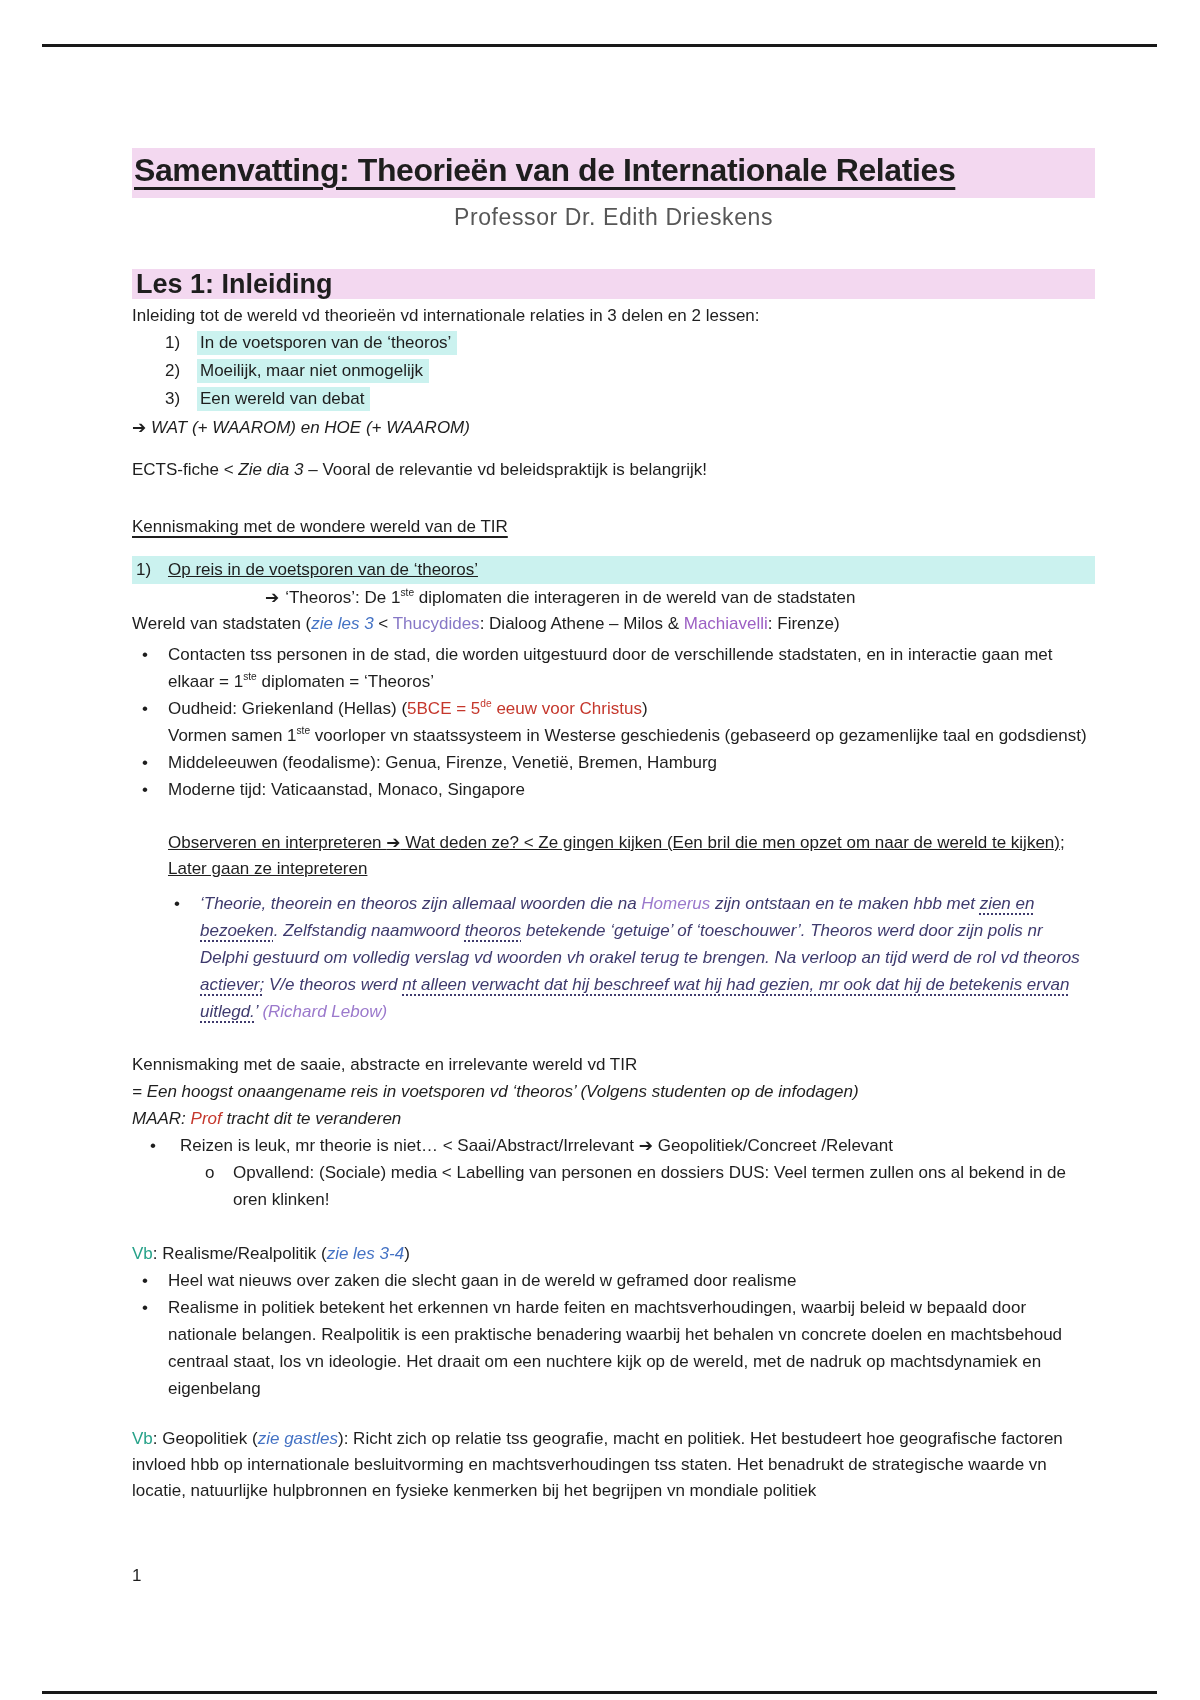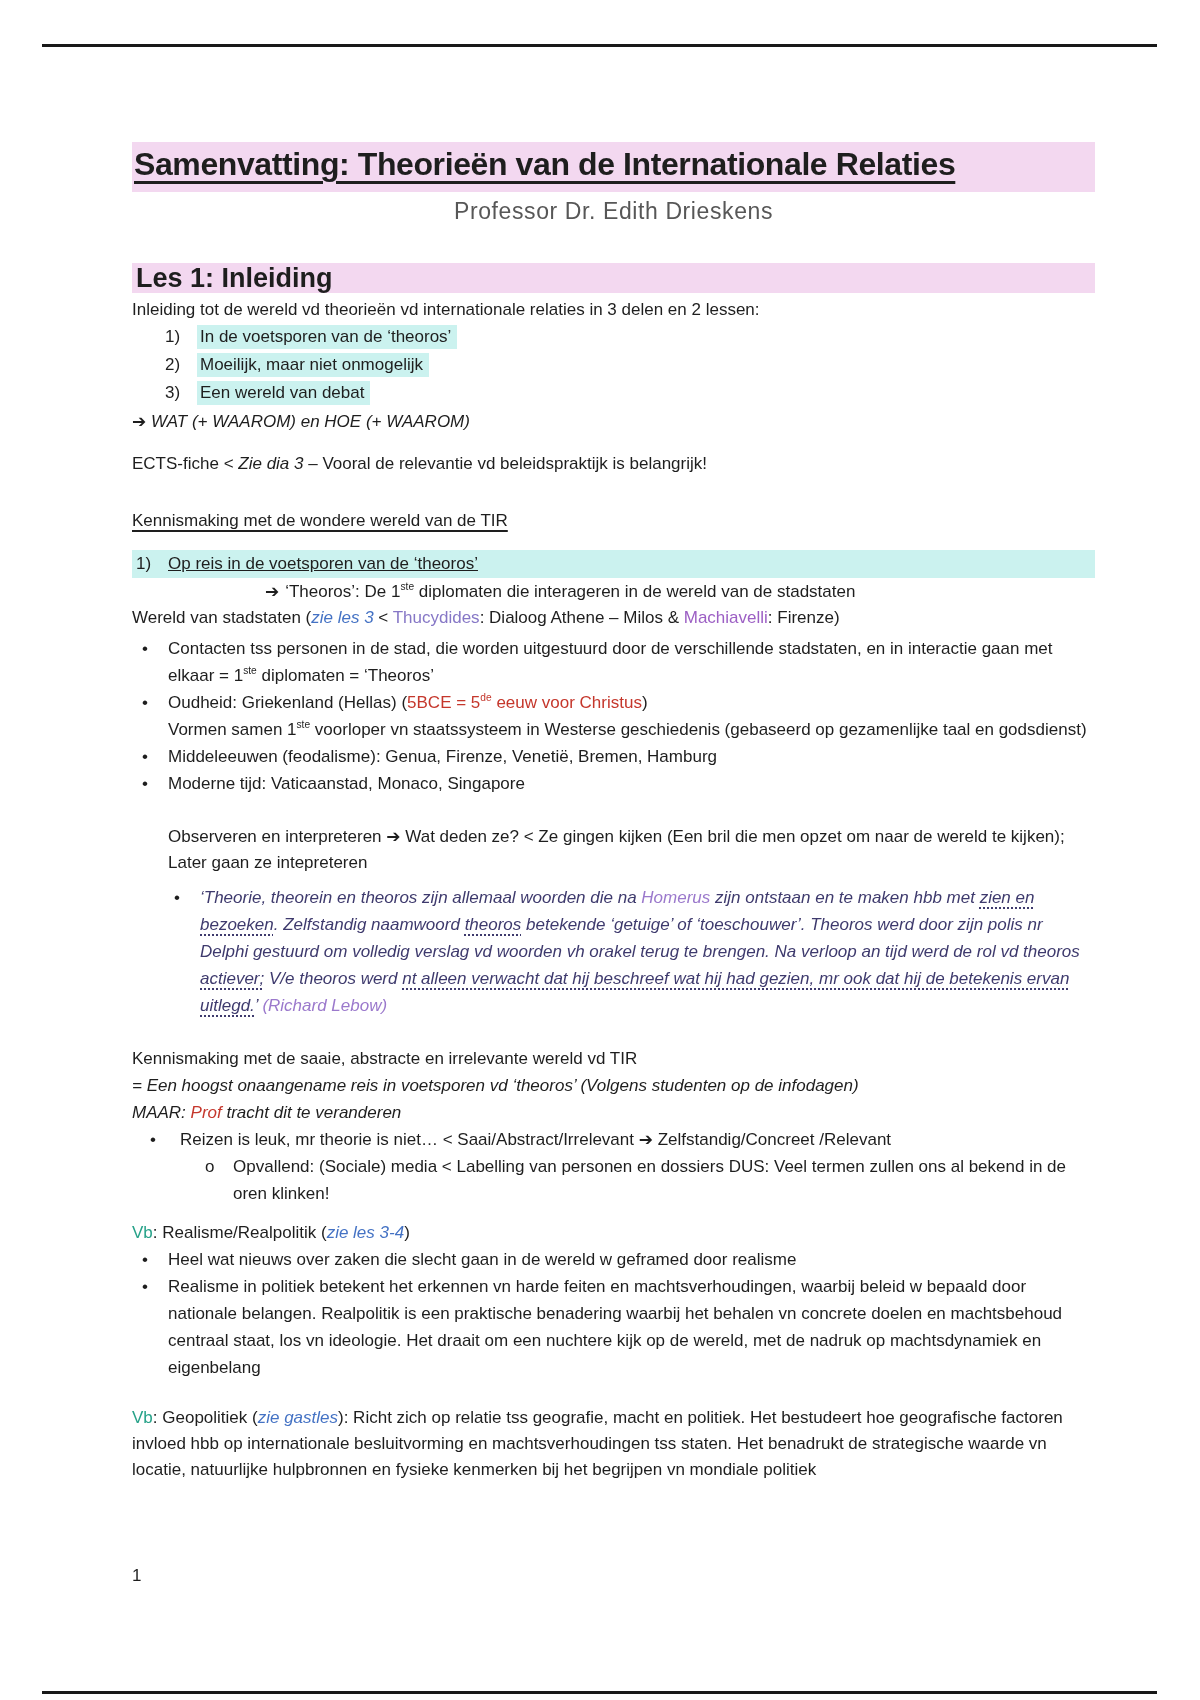--- a/index.html
+++ b/index.html
@@ -1,21 +1,21 @@
 <!DOCTYPE html>
 <html style="--pink: #F3D8F0; --cyan: #CBF2EF; --red: #C5372C; --ref: #4472C4; --purple1: #8677C6; --purple2: #9C5FC4; --teal: #27A289; --quote: #3E3A6D; --qlight: #9B79CC;"><head>
 <meta charset="utf-8">
 <style>
   html,body{margin:0;padding:0;background:#ffffff;}
   .page{position:relative;width:1200px;height:1700px;background:#ffffff;
         font-family:"Liberation Sans",sans-serif;color:#1e1e1e;overflow:hidden;}
   .rule{position:absolute;left:42px;right:43px;height:3px;background:#181818;}
   .rule-top{top:44px;}
   .rule-bottom{top:1691px;}
-  .content{position:absolute;left:132px;top:142px;width:963px;font-size:17px;line-height:26px;}
+  .content{position:absolute;left:132px;top:148px;width:963px;font-size:17px;line-height:26px;}
 
   .title{margin:0;background:var(--pink);padding:3px 4px 9px 2px;font-size:32px;line-height:38px;
          font-weight:700;letter-spacing:-0.4px;white-space:nowrap;}
   .title-text{text-decoration:underline;text-decoration-thickness:2.5px;text-underline-offset:6px;}
   .subtitle{text-align:center;color:#575757;font-size:23px;line-height:20px;margin-top:9px;letter-spacing:0.6px;}
 
   .section-bar{margin:42px 0 0 0;background:var(--pink);font-size:27px;line-height:30px;font-weight:700;padding:0 6px 0 4px;}
   .intro{margin-top:4px;}
 
   .numrow{position:relative;padding-left:68px;line-height:28px;}
@@ -29,34 +29,34 @@
   .ects{margin-top:16px;}
   .uheading{margin-top:31px;text-decoration:underline;text-decoration-thickness:1.5px;text-underline-offset:4px;}
   .cyanbar{background:var(--cyan);margin-top:16px;padding:1px 4px;line-height:26px;text-decoration:underline;}
   .cyanbar .num{display:inline-block;width:32px;}
   .indent-arrow{padding-left:133px;}
 
   .bullet{position:relative;padding-left:36px;line-height:27px;}
   .bullet .marker{position:absolute;left:10px;}
   .first-b{margin-top:4px;}
 
-  .obs{padding-left:36px;margin-top:26px;line-height:26px;}
+  .obs{padding-left:36px;margin-top:26px;line-height:26px;text-decoration:underline;}
 
   .quote-bullet{position:relative;padding-left:68px;margin-top:8px;line-height:27px;
                 color:var(--quote);font-style:italic;}
   .quote-bullet .marker{position:absolute;left:42px;color:#1e1e1e;font-style:normal;}
 
   .sec2{margin-top:26px;line-height:27px;}
   .italic{font-style:italic;}
   .reizen{padding-left:48px;}
   .reizen .marker{left:18px;}
   .sub-bullet{position:relative;padding-left:101px;line-height:27px;}
   .sub-bullet .marker{position:absolute;left:73px;}
 
-  .vb-block{margin-top:12px;line-height:27px;}
+  .vb-block{margin-top:27px;line-height:27px;}
   .vb2{margin-top:24px;line-height:26px;}
 
   .sup{font-size:0.6em;vertical-align:super;line-height:0;}
   .red{color:var(--red);}
   .ref{color:var(--ref);font-style:italic;}
   .purple1{color:var(--purple1);}
   .purple2{color:var(--purple2);}
   .teal{color:var(--teal);}
   .qlight{color:var(--qlight);}
   .dotted{text-decoration:underline dotted;text-decoration-thickness:2px;text-underline-offset:4px;}
@@ -127,21 +127,21 @@
       <span class="marker">•</span>
       <span><span>‘Theorie, theorein en theoros zijn allemaal woorden die na </span><span class="qlight">Homerus</span><span> zijn ontstaan en te maken hbb met </span><span class="dotted">zien en bezoeken</span><span>. Zelfstandig naamwoord </span><span class="dotted">theoros</span><span> betekende ‘getuige’ of ‘toeschouwer’. Theoros werd door zijn polis nr Delphi gestuurd om volledig verslag vd woorden vh orakel terug te brengen. Na verloop an tijd werd de rol vd theoros </span><span class="dotted">actiever;</span><span> V/e theoros werd </span><span class="dotted">nt alleen verwacht dat hij beschreef wat hij had gezien, mr ook dat hij de betekenis ervan uitlegd.</span><span>’ </span><span class="qlight">(Richard Lebow)</span></span>
     </div>
 
     <div class="sec2">
       <div>Kennismaking met de saaie, abstracte en irrelevante wereld vd TIR</div>
       <div class="italic">= Een hoogst onaangename reis in voetsporen vd ‘theoros’ (Volgens studenten op de infodagen)</div>
       <div class="italic"><span>MAAR: </span><span class="red">Prof</span><span> tracht dit te veranderen</span></div>
       <div class="bullet reizen">
         <span class="marker">•</span>
-        <span><span>Reizen is leuk, mr theorie is niet… &lt; Saai/Abstract/Irrelevant </span><span class="arrow">➔</span><span> Zelfstandig/Concreet /Relevant</span></span>
+        <span><span>Reizen is leuk, mr theorie is niet… &lt; Saai/Abstract/Irrelevant </span><span class="arrow">➔</span><span> Geopolitiek/Concreet /Relevant</span></span>
       </div>
       <div class="sub-bullet">
         <span class="marker">o</span>
         <span><span>Opvallend: (Sociale) media &lt; Labelling van personen en dossiers DUS: Veel termen zullen ons al bekend in de oren klinken!</span></span>
       </div>
     </div>
 
     <div class="vb-block">
       <div><span class="teal">Vb</span><span>: Realisme/Realpolitik (</span><span class="ref">zie les 3-4</span><span>)</span></div>
       <div class="bullet">

